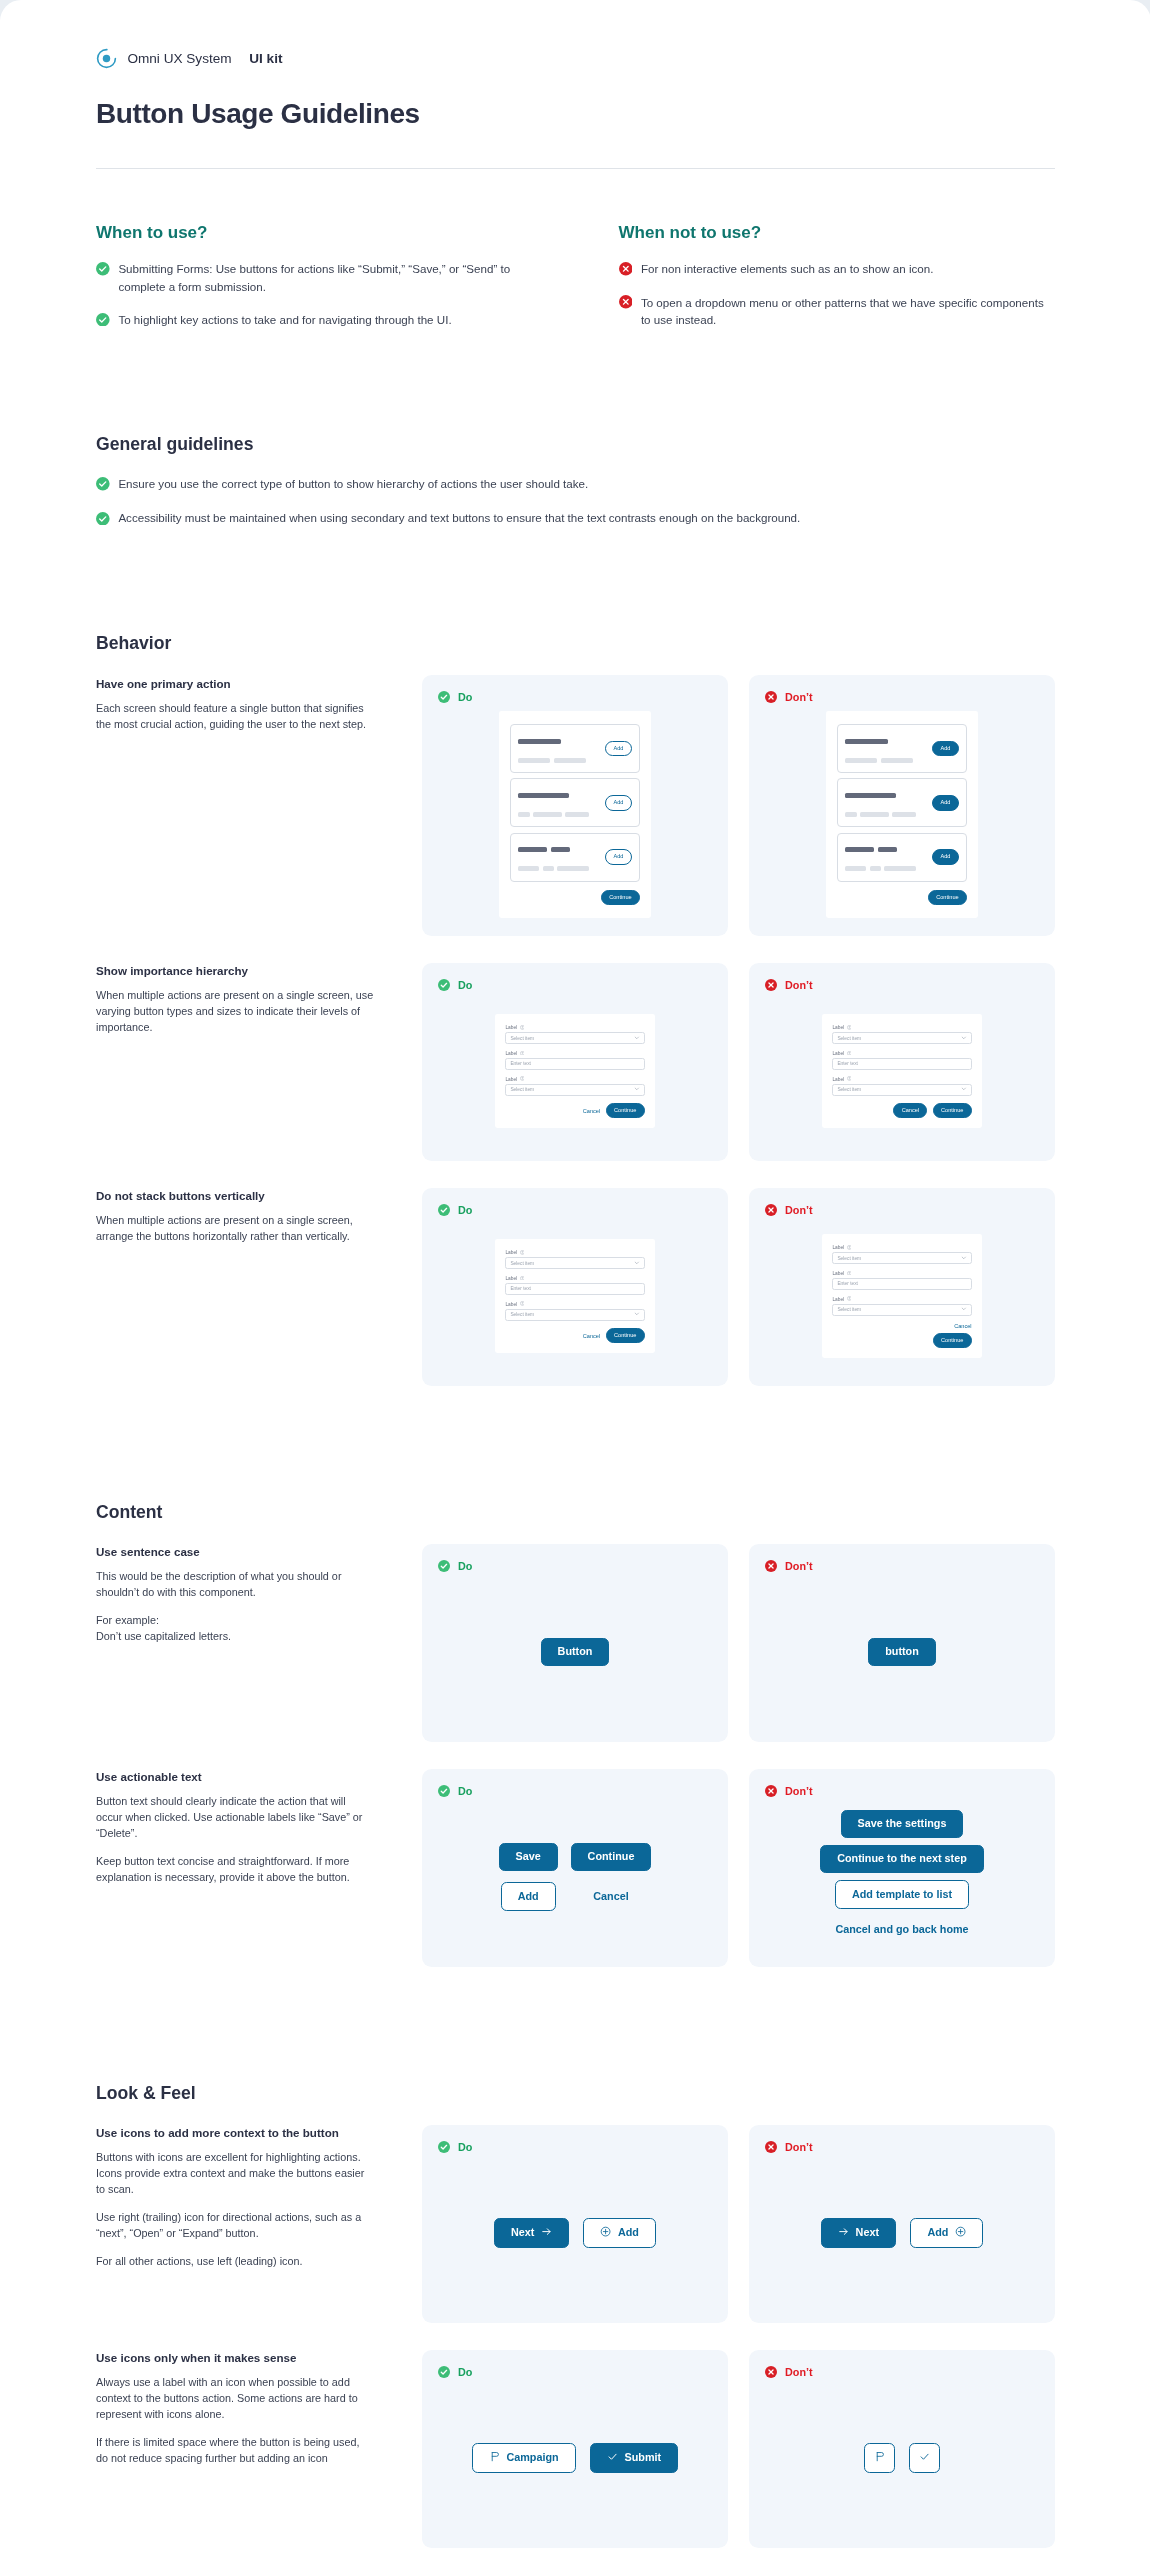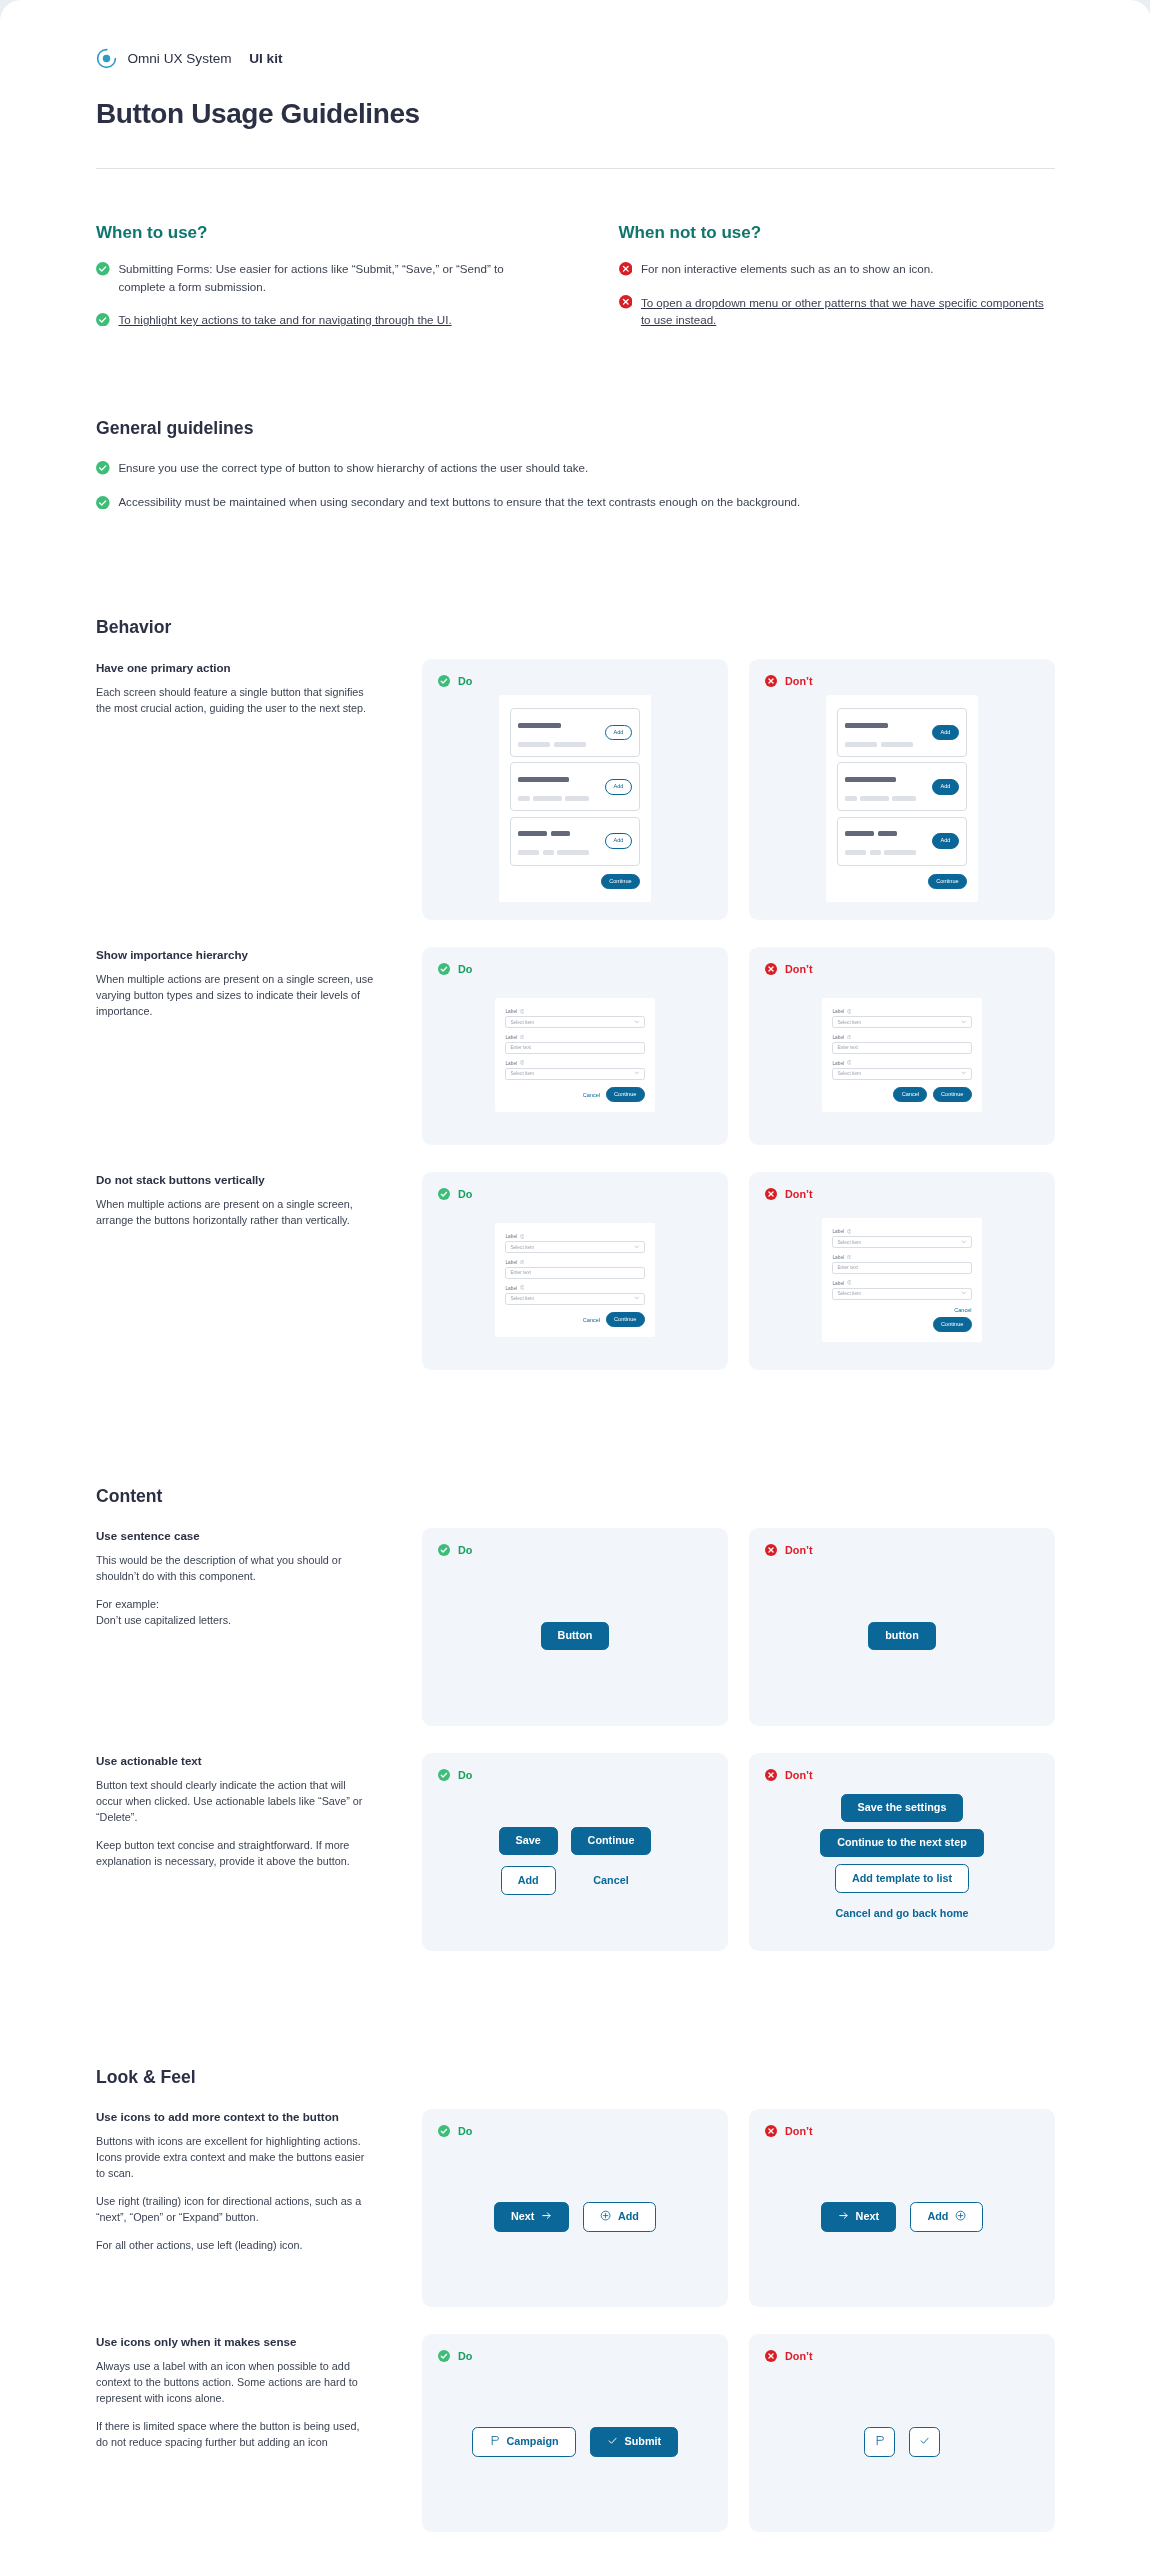--- a/index.html
+++ b/index.html
@@ -39,21 +39,21 @@
   
   .usage-grid {
     display: grid;
     grid-template-columns: 1fr 1fr;
     column-gap: 86px;
     margin-top: 54px;
   }
   h2.col-head { font-size: 17px; font-weight: 700; color: #0f766e; }
   .bullets { margin-top: 17.6px; }
   .bullet { display: flex; gap: 8.8px; align-items: flex-start; margin-bottom: 16px; }
-  .bullet:last-child { margin-bottom: 0; text-decoration: underline; }
+  .bullet:last-child { margin-bottom: 16px; }
   .bullet .btxt { font-size: 11.6px; line-height: 1.5; color: #3b4253; max-width: 415px; }
 
   .badge { width: 13.6px; height: 13.6px; flex: 0 0 13.6px; margin-top: 1.6px; }
 
   
   .section-gap { height: 89px; }
   h2.section-head { font-size: 17.6px; font-weight: 700; color: #2b3044; }
   .gg-list { margin-top: 21px; }
   .gg-item { display: flex; gap: 8.8px; align-items: flex-start; margin-bottom: 17.6px; }
   .gg-item .btxt { font-size: 11.6px; line-height: 1.45; color: #3b4253; }
@@ -167,21 +167,21 @@
     <div>
       <h2 class="col-head">When to use?</h2>
       <div class="bullets">
         <div class="bullet">
           <span class="badge">
             <svg viewBox="0 0 17 17" width="13.6" height="13.6">
                 <circle cx="8.5" cy="8.5" r="8.5" fill="#3dbd77"></circle>
                 <path d="M4.6 8.8l2.6 2.5 5-5.2" fill="none" stroke="#fff" stroke-width="1.7" stroke-linecap="round" stroke-linejoin="round"></path>
               </svg>
           </span>
-          <span class="btxt">Submitting Forms: Use easier for actions like “Submit,” “Save,” or “Send” to complete a form submission.</span>
+          <span class="btxt">Submitting Forms: Use buttons for actions like “Submit,” “Save,” or “Send” to complete a form submission.</span>
         </div>
         <div class="bullet">
           <span class="badge">
             <svg viewBox="0 0 17 17" width="13.6" height="13.6">
                 <circle cx="8.5" cy="8.5" r="8.5" fill="#3dbd77"></circle>
                 <path d="M4.6 8.8l2.6 2.5 5-5.2" fill="none" stroke="#fff" stroke-width="1.7" stroke-linecap="round" stroke-linejoin="round"></path>
               </svg>
           </span>
           <span class="btxt">To highlight key actions to take and for navigating through the UI.</span>
         </div>

